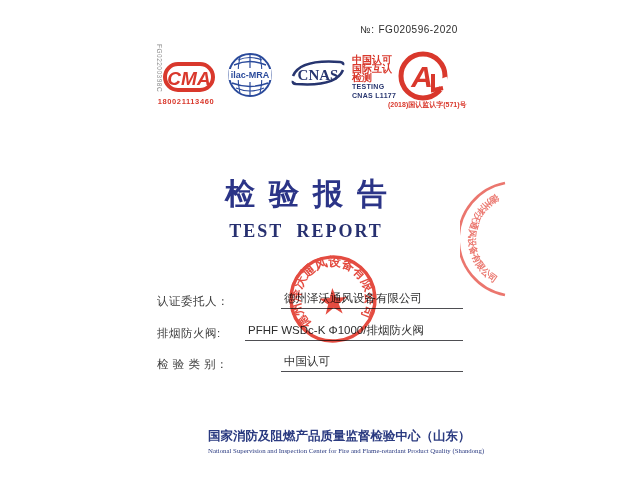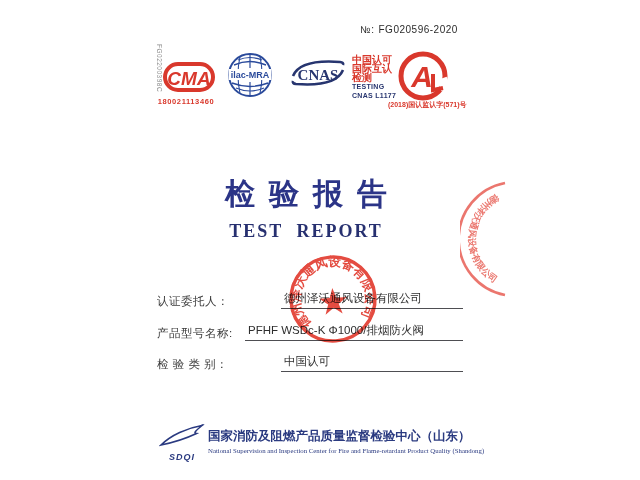--- a/index.html
+++ b/index.html
@@ -121,44 +121,37 @@
         <textPath href="#pArc" startOffset="6">德州泽沃通风设备有限公司</textPath>
       </text>
     </svg>
   </div>
 
   <div class="field-row row-1">
     <span class="field-label">认证委托人：</span>
     <span class="field-value">德州泽沃通风设备有限公司</span>
   </div>
   <div class="field-row row-2">
-    <span class="field-label">产品型号名称:</span>
+    <span class="field-label">排烟防火阀:</span>
     <span class="field-value">PFHF WSDc-K Φ1000/排烟防火阀</span>
   </div>
   <div class="field-row row-3">
     <span class="field-label">检 验 类 别：</span>
     <span class="field-value">中国认可</span>
   </div>
 
   <div class="main-seal">
     <svg width="94" height="94" viewBox="0 0 94 94">
       <defs>
         <path id="sealArc" d="M23.7,70.3 A33,33 0 1 1 70.3,70.3" fill="none"></path>
       </defs>
       <circle cx="47" cy="47" r="42" fill="none" stroke="#e23c30" stroke-width="3.4"></circle>
       <text font-size="12.5" font-weight="bold" fill="#e23c30" font-family="DejaVu Sans, sans-serif">
         <textPath href="#sealArc" textLength="150" lengthAdjust="spacingAndGlyphs">德州泽沃通风设备有限公司</textPath>
       </text>
       <text x="47" y="62" font-size="36" fill="#e23c30" text-anchor="middle" font-family="DejaVu Sans, sans-serif">★</text>
     </svg>
   </div>
 
-  <div class="footer-logo">
-    <svg width="46" height="24" viewBox="0 0 46 24">
-      <path d="M2,21 C12,11 28,4 43,1.5 C37,6.5 34,9 37.5,9.5 C28,14 12,19 2,21 Z" fill="none" stroke="#2a3a80" stroke-width="1.6"></path>
-      <path d="M41,2 L44.5,0.5" stroke="#2a3a80" stroke-width="1.2"></path>
-    </svg>
-    <div class="sdqi-text">SDQI</div>
-  </div>
   <div class="footer-cn">国家消防及阻燃产品质量监督检验中心（山东）</div>
   <div class="footer-en">National Supervision and Inspection Center for Fire and Flame-retardant Product Quality (Shandong)</div>
 
 </div>
 
 </body></html>

